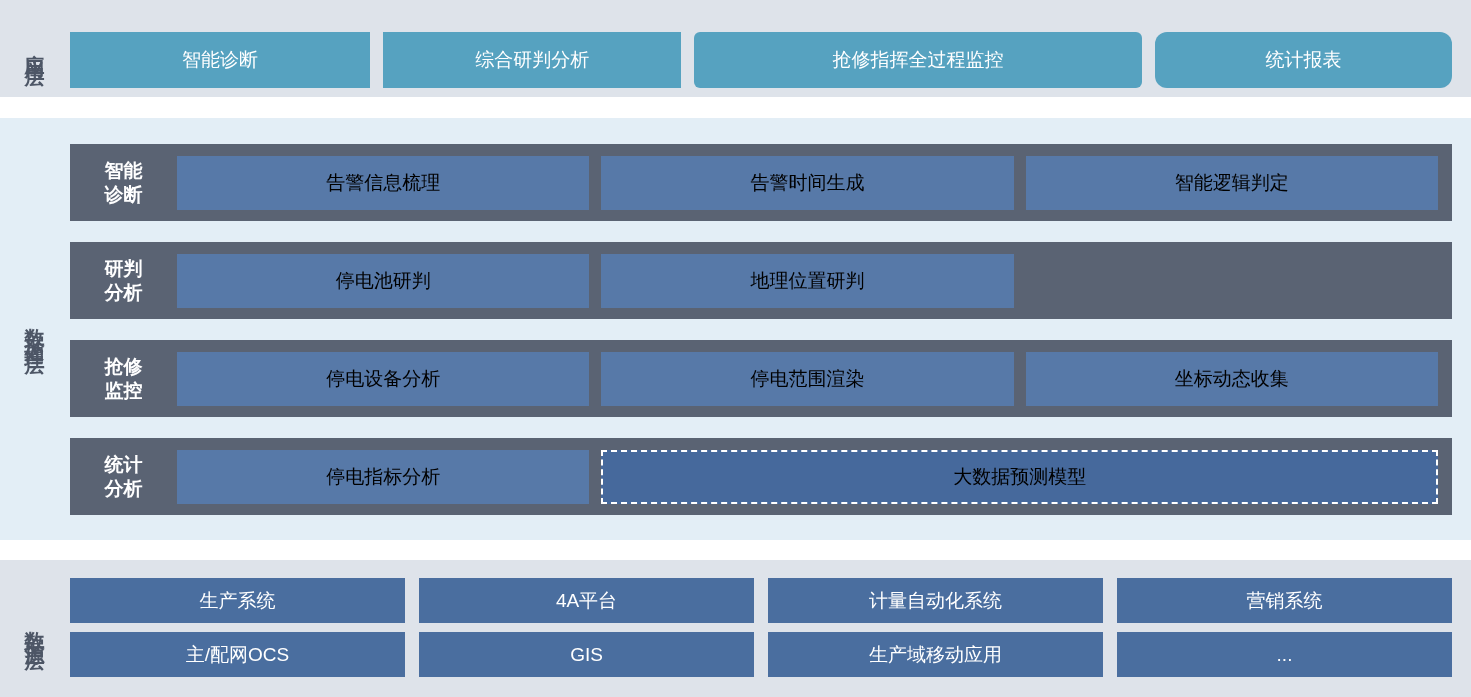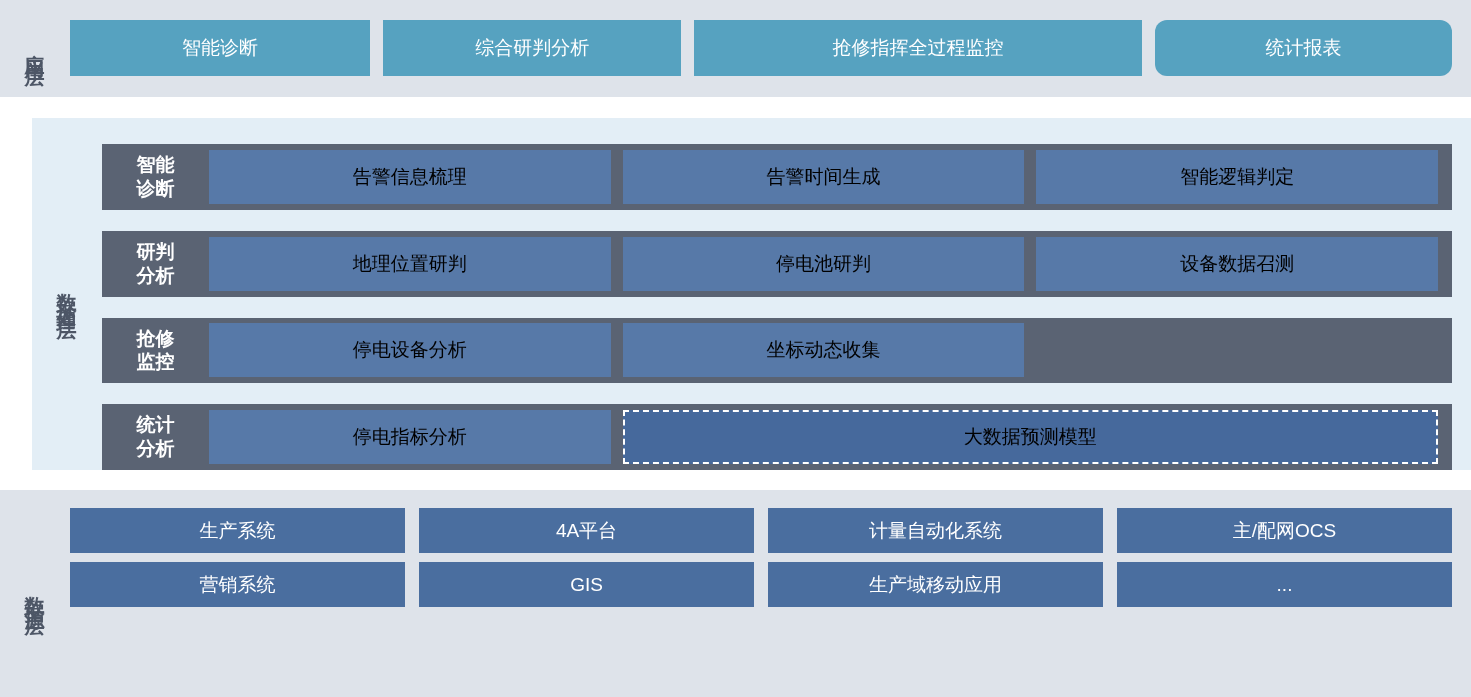--- a/index.html
+++ b/index.html
@@ -8,56 +8,56 @@
     background: #ffffff;
     font-family: "Liberation Sans", sans-serif;
     overflow: hidden;
   }
   .page { width: 1471px; height: 697px; display: flex; flex-direction: column; }
 
   
   .band { display: flex; flex-shrink: 0; }
   .band-app  { height: 97px;  background: #dee3ea; }
   .gap-a     { height: 21px;  background: #ffffff; flex-shrink: 0; }
-  .band-proc { height: 352px; background: #e3eef6; margin-left: 32px; }
+  .band-proc { height: 422px; background: #e3eef6; }
   .gap-b     { height: 20px;  background: #ffffff; flex-shrink: 0; }
   .band-src  { flex: 1;       background: #dee3ea; }
 
   .layer-col {
     width: 70px; flex-shrink: 0;
     display: flex; align-items: center; justify-content: center;
   }
   .layer-label {
     writing-mode: vertical-lr;
     text-orientation: upright;
     font-weight: bold;
     font-size: 20px;
     color: #4d5666;
     letter-spacing: 7px;
     line-height: 1;
   }
   .band-content { flex: 1; margin-right: 19px; }
 
   
   .app-buttons {
-    padding-top: 20px;
+    padding-top: 32px;
     display: flex;
     gap: 13px;
   }
   .app-btn {
     height: 56px;
     background: #56a2c0;
     color: #ffffff;
     font-size: 19px;
     display: flex; align-items: center; justify-content: center;
     flex-basis: 0;
   }
   .w300 { flex-grow: 300; }
   .w298 { flex-grow: 298; }
-  .w447 { flex-grow: 447; }
+  .w447 { flex-grow: 447; border-radius: 6px; }
   .w297 { flex-grow: 297; border-radius: 12px; }
 
   
   .proc-rows {
     padding-top: 26px;
     display: flex; flex-direction: column;
     gap: 21px;
   }
   .proc-row {
     height: 77px;
@@ -145,33 +145,33 @@
           <div class="proc-btn">智能逻辑判定</div>
         </div>
       </div>
 
       <div class="proc-row">
         <div class="row-label">
           <div>研判</div>
           <div>分析</div>
         </div>
         <div class="row-items">
+          <div class="proc-btn">停电池研判</div>
           <div class="proc-btn">地理位置研判</div>
-          <div class="proc-btn">停电池研判</div>
-          <div class="proc-btn">设备数据召测</div>
         </div>
       </div>
 
       <div class="proc-row">
         <div class="row-label">
           <div>抢修</div>
           <div>监控</div>
         </div>
         <div class="row-items">
           <div class="proc-btn">停电设备分析</div>
+          <div class="proc-btn">停电范围渲染</div>
           <div class="proc-btn">坐标动态收集</div>
         </div>
       </div>
 
       <div class="proc-row">
         <div class="row-label">
           <div>统计</div>
           <div>分析</div>
         </div>
         <div class="row-items">
@@ -186,21 +186,21 @@
   <div class="gap-b"></div>
 
   <section class="band band-src">
     <div class="layer-col">
       <div class="layer-label">数据源层</div>
     </div>
     <div class="band-content src-grid">
       <div class="src-btn">生产系统</div>
       <div class="src-btn">4A平台</div>
       <div class="src-btn">计量自动化系统</div>
+      <div class="src-btn">营销系统</div>
       <div class="src-btn">主/配网OCS</div>
-      <div class="src-btn">营销系统</div>
       <div class="src-btn">GIS</div>
       <div class="src-btn">生产域移动应用</div>
       <div class="src-btn">...</div>
     </div>
   </section>
 
 </div>
 
 </body></html>

